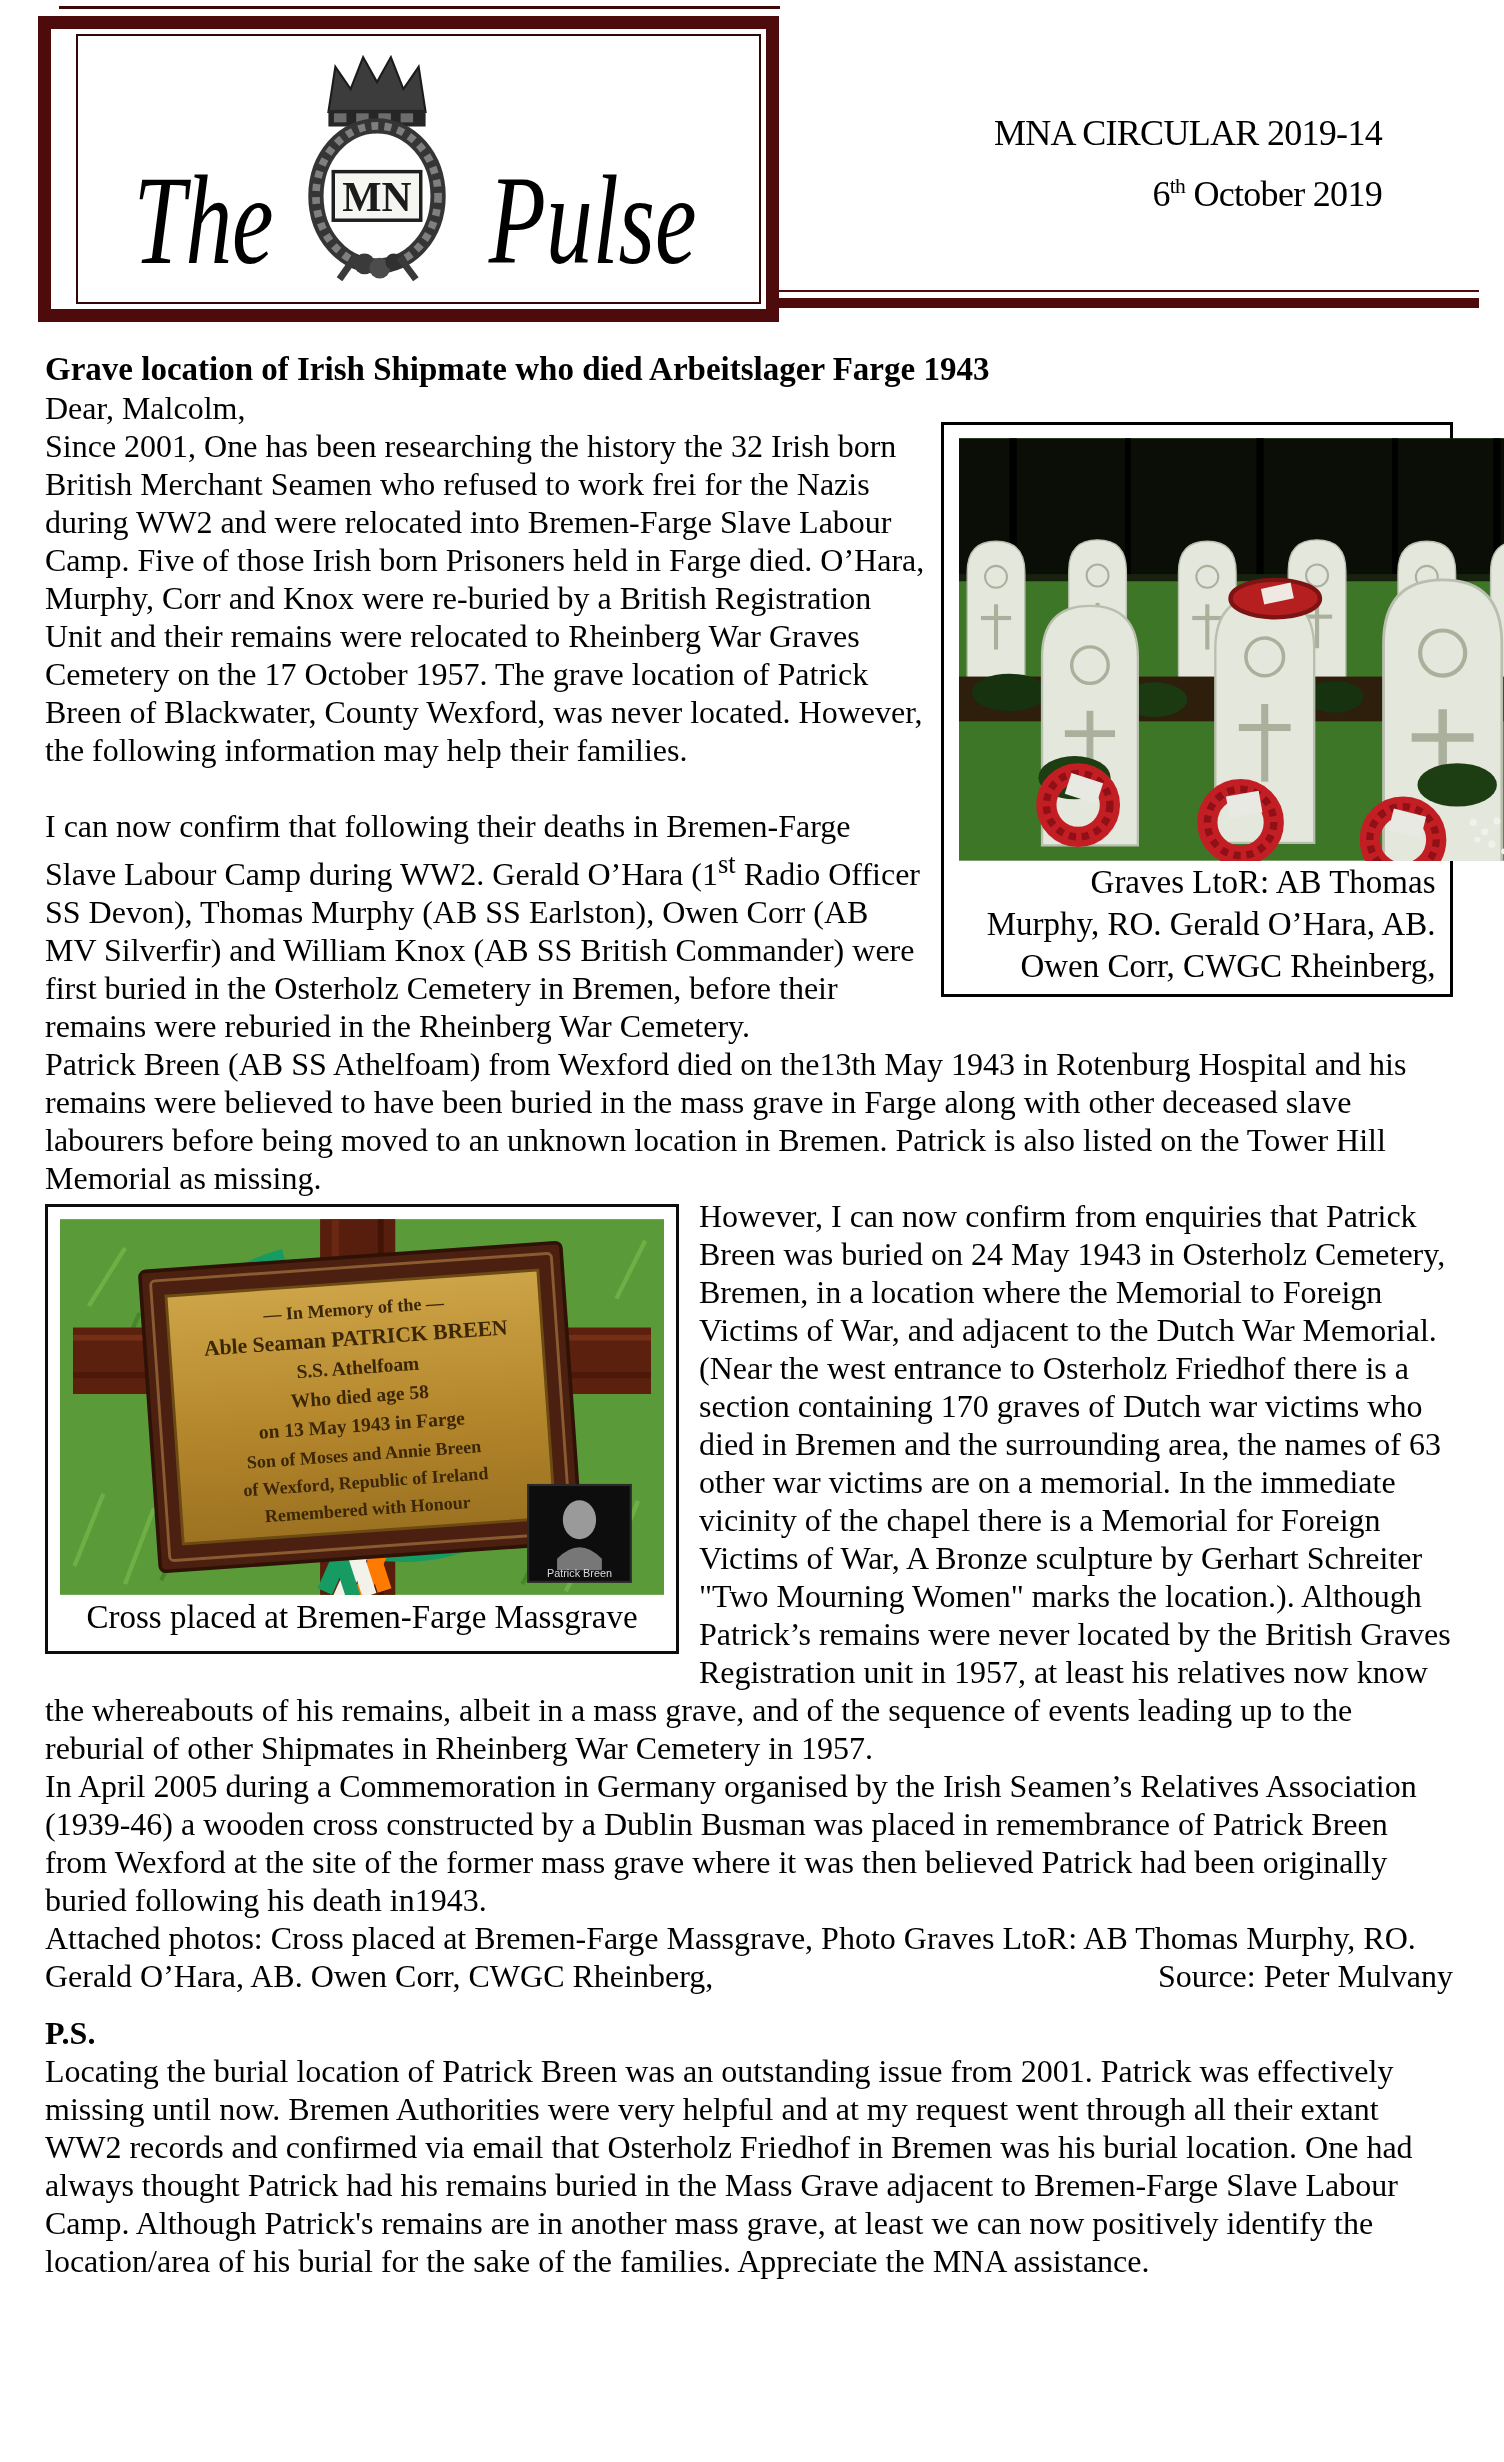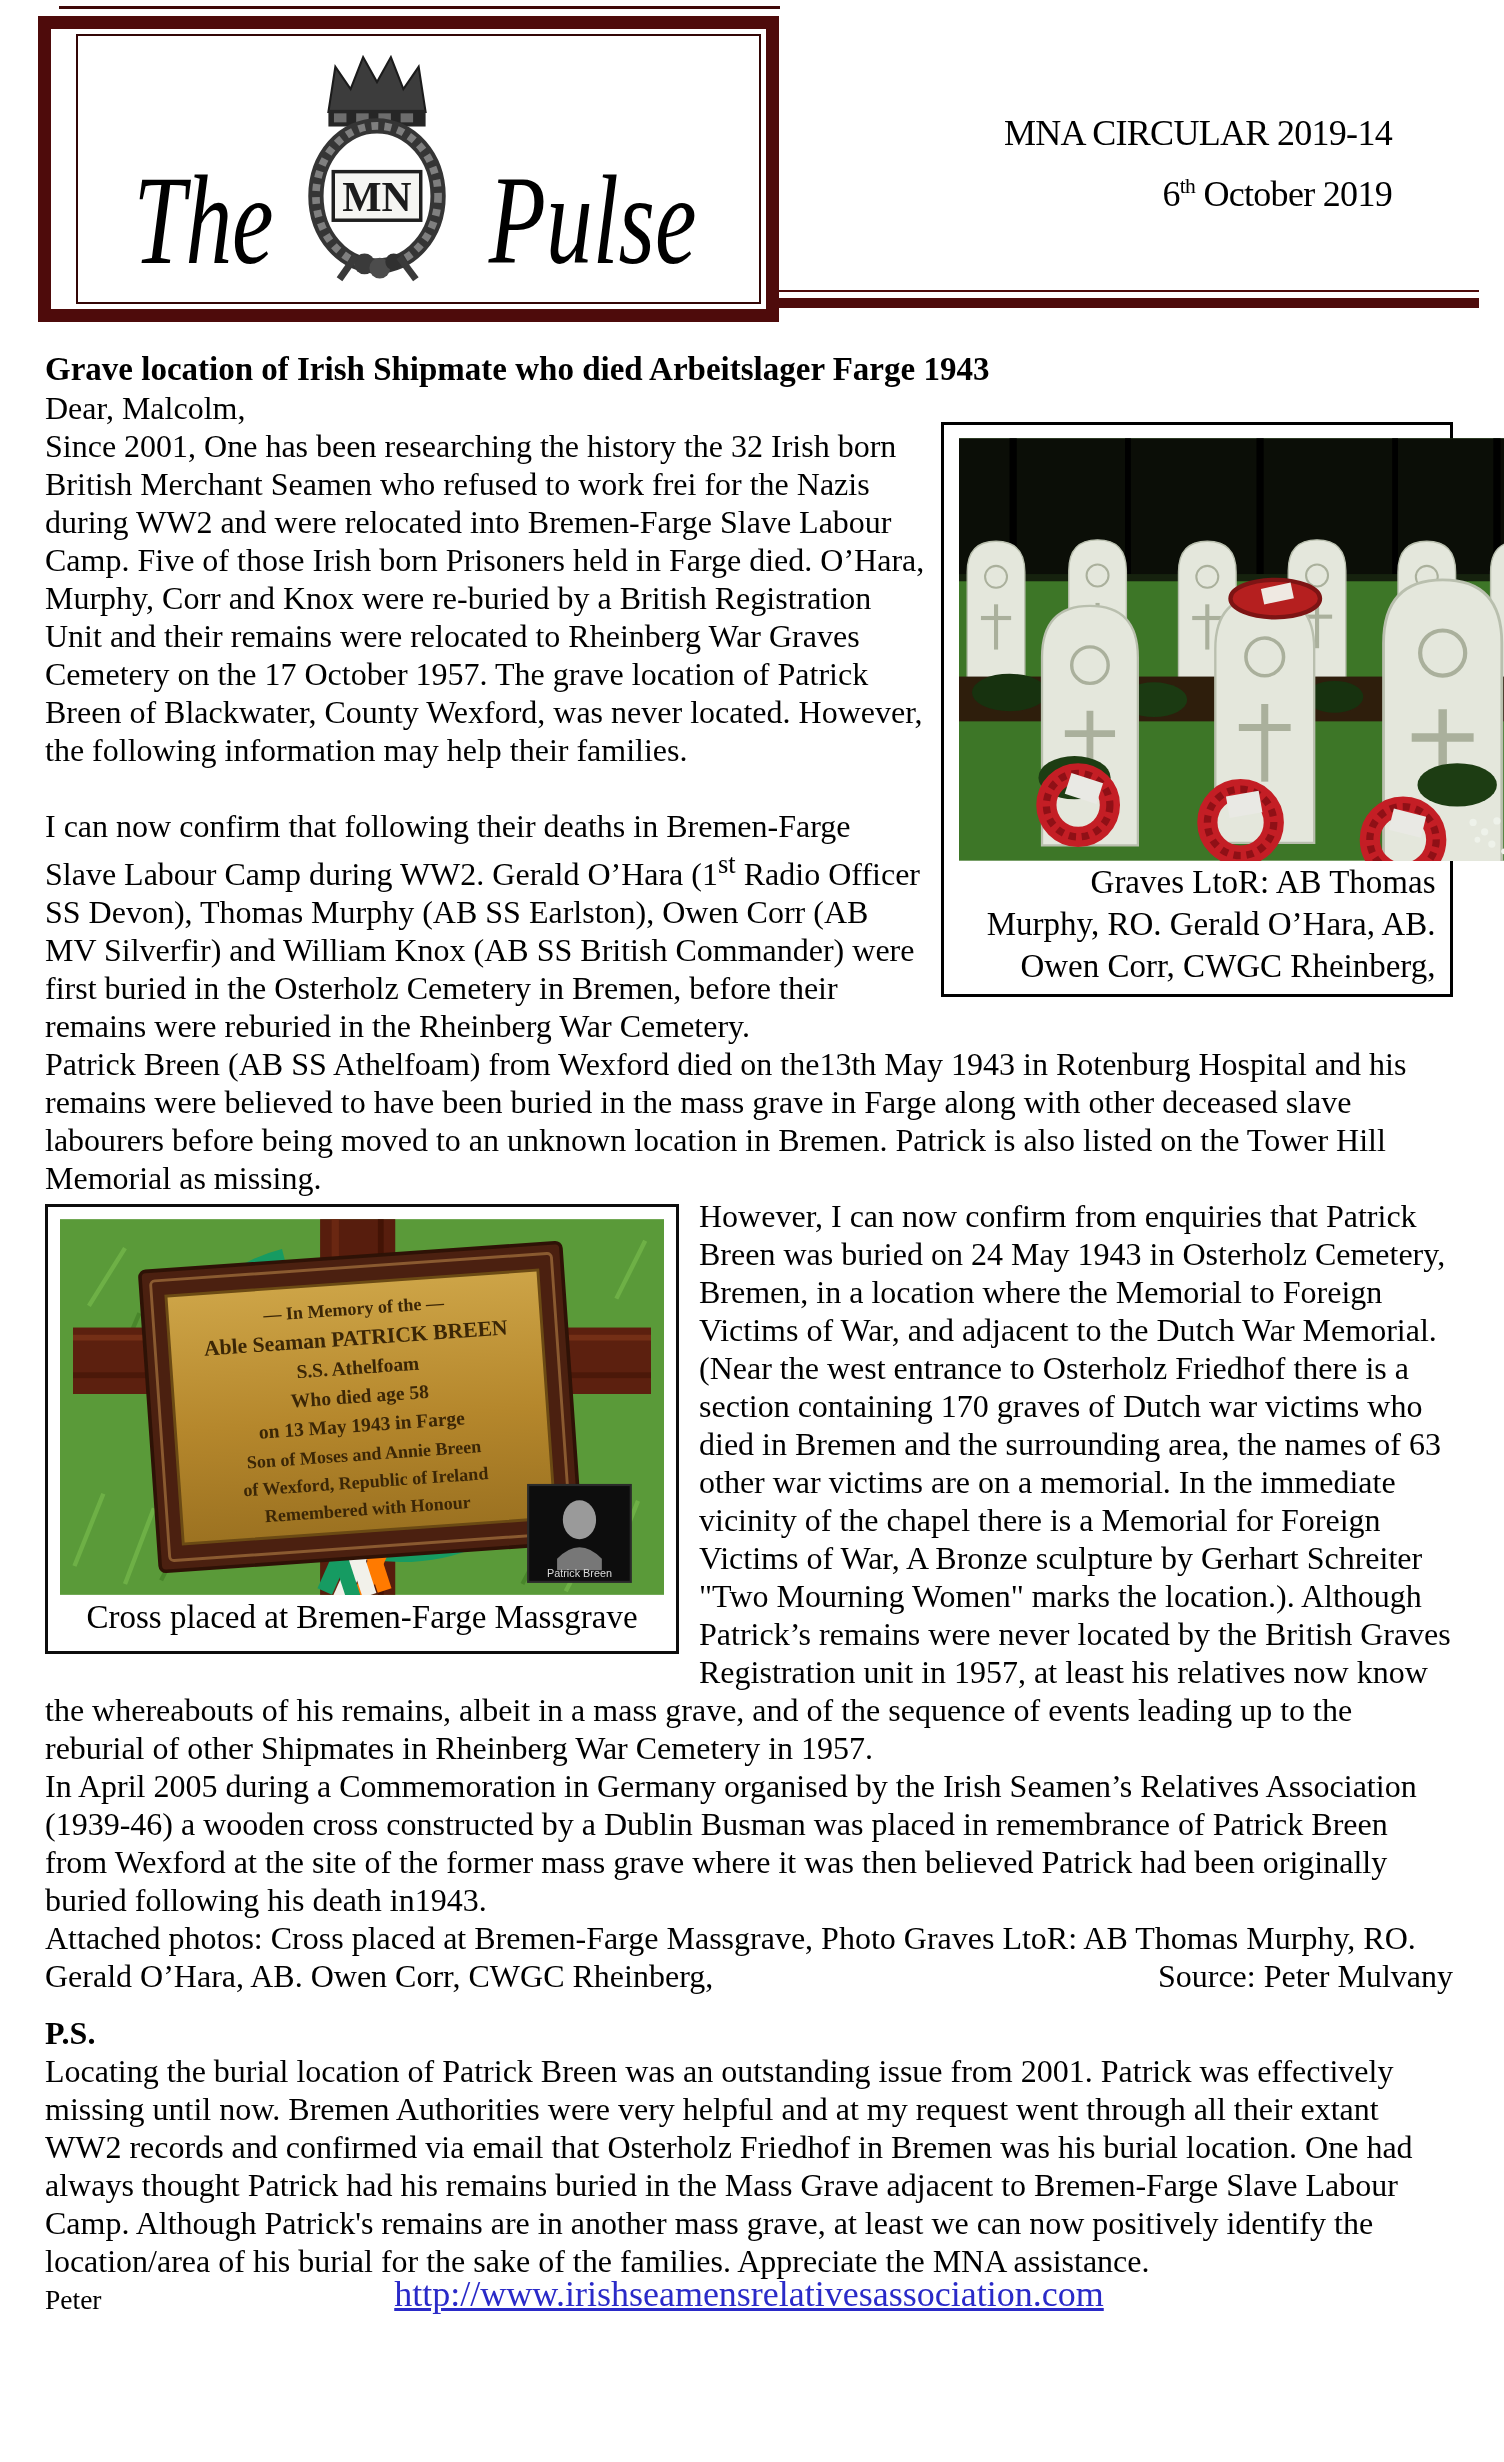--- a/index.html
+++ b/index.html
@@ -7,21 +7,21 @@
   .page{padding:0 51px 29px 45px;box-sizing:border-box;width:1504px;min-height:2462px;}
 
   
   .header{position:relative;margin:0 -51px 0 -45px;height:345px;}
   .topline{position:absolute;left:59px;top:5.8px;width:721px;height:2.9px;background:#3f0808;}
   .logo-frame{position:absolute;left:38px;top:16px;width:741px;height:306px;border:13px solid #4e0b0b;box-sizing:border-box;background:#fff;}
   .logo-gap{position:absolute;inset:0;border:5.8px solid #ffffff;}
   .logo-inner{position:absolute;inset:0;border:2.9px solid #330606;display:flex;justify-content:center;align-items:flex-end;overflow:hidden;background:#fff;margin-left:20px;}
   .logo-word{font-style:italic;font-size:114px;line-height:1;transform:scale(.82,1.12);transform-origin:50% 100%;padding-bottom:16px;white-space:nowrap;}
   .badge{width:168px;height:236px;margin:10px 4.3px 0 4.3px;align-self:flex-start;flex:0 0 auto;}
-  .masthead-right{position:absolute;right:112px;top:107px;text-align:right;font-size:36px;line-height:53px;letter-spacing:-0.7px;white-space:nowrap;}
+  .masthead-right{position:absolute;right:122px;top:107px;text-align:right;font-size:36px;line-height:53px;letter-spacing:-0.7px;white-space:nowrap;}
   .masthead-right sup{font-size:60%;}
   .header-rule{position:absolute;left:779px;right:24.6px;top:290px;height:5.8px;border-top:2.9px solid #4e0b0b;border-bottom:10px solid #4e0b0b;background:#fff;}
 
   
   h1{margin:4.3px 0 0 0;font-size:33px;line-height:40px;font-weight:bold;}
   p{margin:0;font-size:32px;line-height:38px;}
   .gap{height:38px;}
   .ps{font-weight:bold;margin-top:19px;}
   .attached{position:relative;}
   .source{position:absolute;right:0;bottom:0;}
@@ -218,20 +218,16 @@
       <span class="caption-line">Cross placed at Bremen-Farge Massgrave</span>
     </aside>
 
     <p>However, I can now confirm from enquiries that Patrick Breen was buried on 24 May 1943 in Osterholz Cemetery, Bremen, in a location where the Memorial to Foreign Victims of War, and adjacent to the Dutch War Memorial. (Near the west entrance to Osterholz Friedhof there is a section containing 170 graves of Dutch war victims who died in Bremen and the surrounding area, the names of 63 other war victims are on a memorial. In the immediate vicinity of the chapel there is a Memorial for Foreign Victims of War, A Bronze sculpture by Gerhart Schreiter "Two Mourning Women" marks the location.). Although Patrick’s remains were never located by the British Graves Registration unit in 1957, at least his relatives now know the whereabouts of his remains, albeit in a mass grave, and of the sequence of events leading up to the reburial of other Shipmates in Rheinberg War Cemetery in 1957.</p>
     <p>In April 2005 during a Commemoration in Germany organised by the Irish Seamen’s Relatives Association (1939-46) a wooden cross constructed by a Dublin Busman was placed in remembrance of Patrick Breen from Wexford at the site of the former mass grave where it was then believed Patrick had been originally buried following his death in1943.</p>
     <p class="attached"><span>Attached photos: Cross placed at Bremen-Farge Massgrave, Photo Graves LtoR: AB Thomas Murphy, RO. Gerald O’Hara, AB. Owen Corr, CWGC Rheinberg,</span><span class="source">Source: Peter Mulvany</span></p>
     <p class="ps">P.S.</p>
     <p>Locating the burial location of Patrick Breen was an outstanding issue from 2001. Patrick was effectively missing until now. Bremen Authorities were very helpful and at my request went through all their extant WW2 records and confirmed via email that Osterholz Friedhof in Bremen was his burial location. One had always thought Patrick had his remains buried in the Mass Grave adjacent to Bremen-Farge Slave Labour Camp. Although Patrick's remains are in another mass grave, at least we can now positively identify the location/area of his burial for the sake of the families. Appreciate the MNA assistance.</p>
 
     <div class="closing">
-      <div class="closing-row">
-        <span class="closing-name">Peter</span>
-        <a href="#" class="site-link">http://www.irishseamensrelativesassociation.com</a>
-      </div>
     </div>
   </main>
 </div>
 
 
 </body></html>

